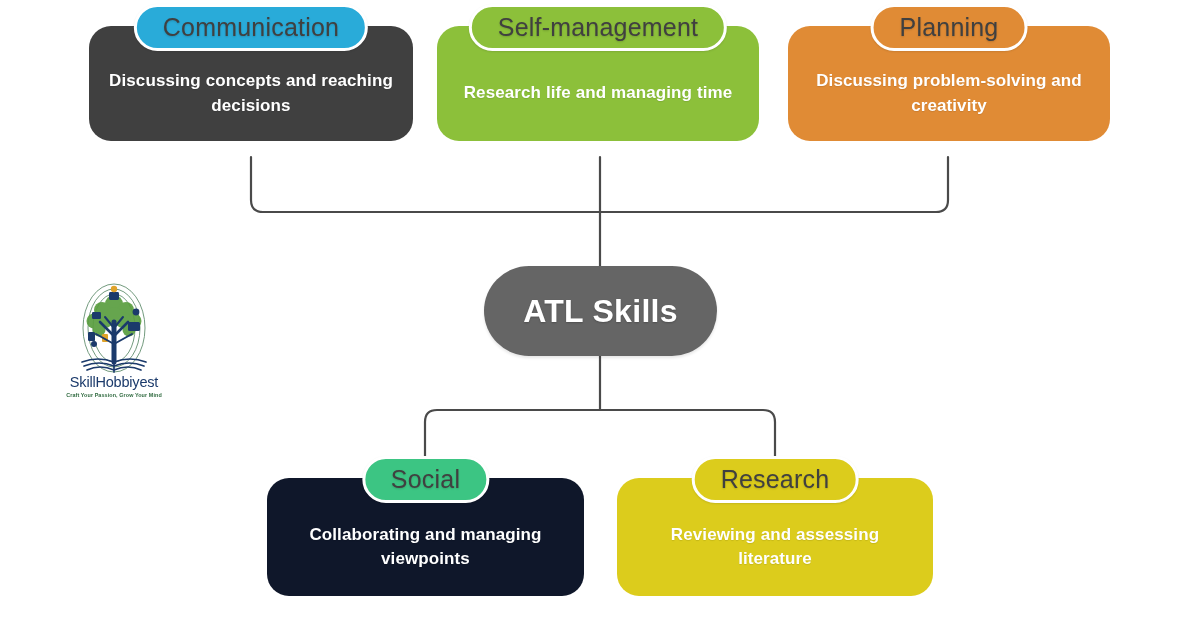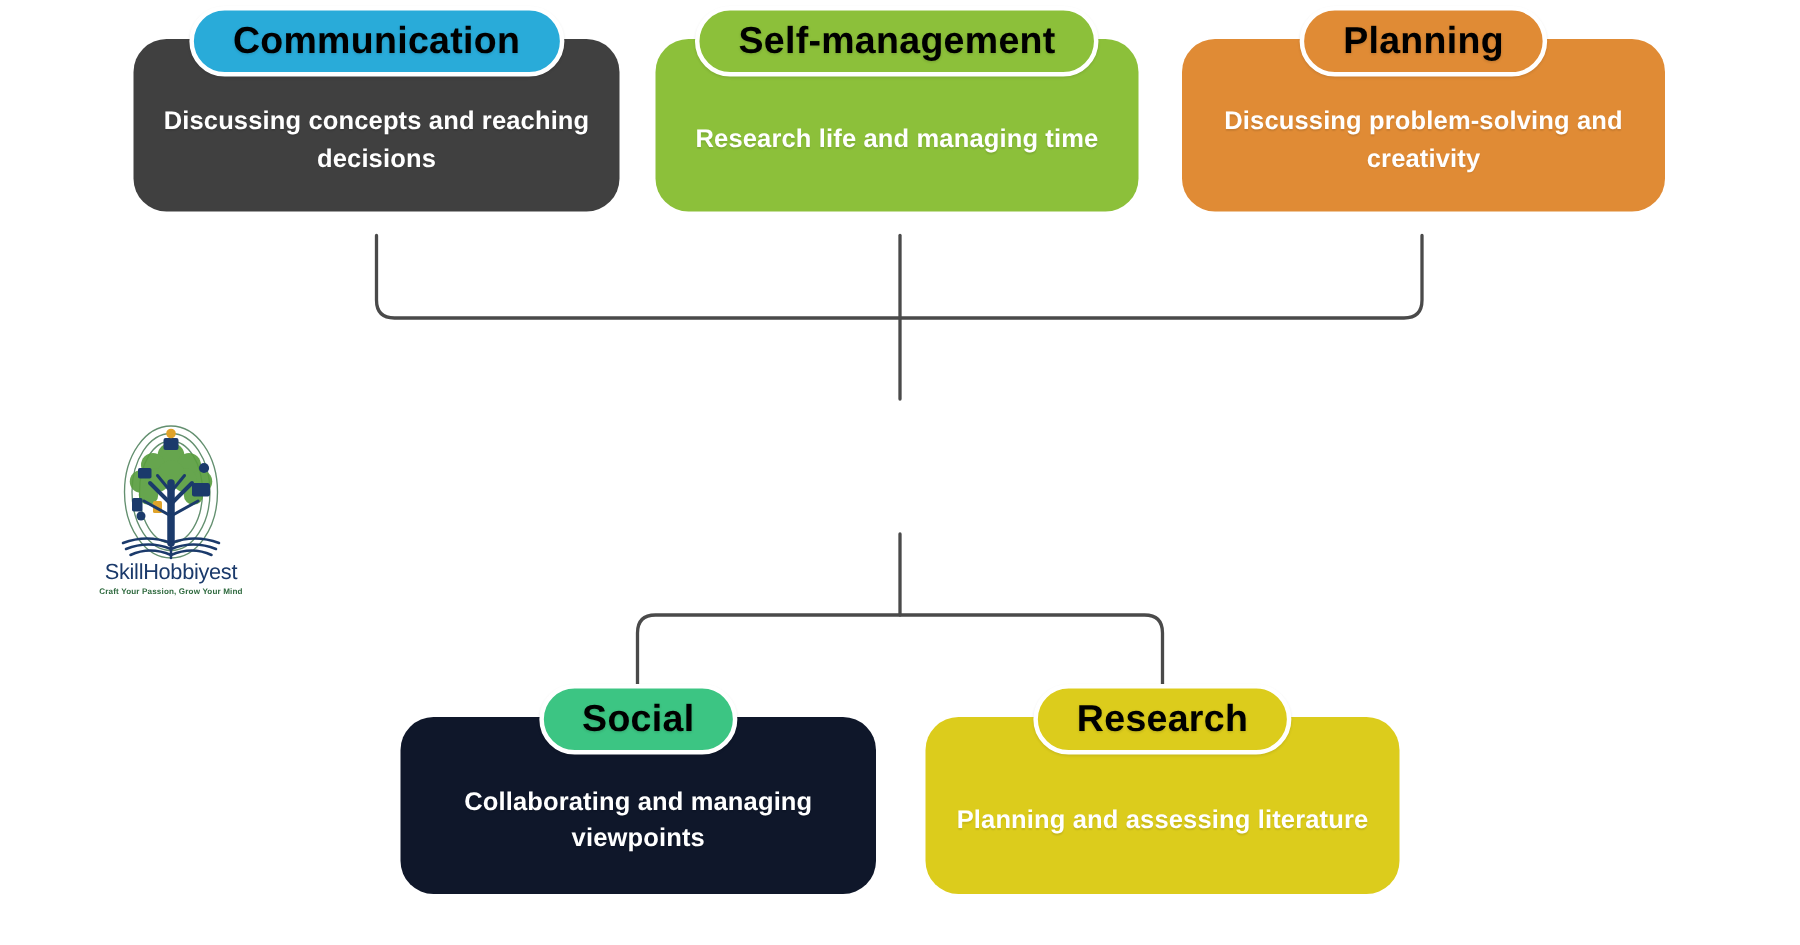--- a/index.html
+++ b/index.html
@@ -63,23 +63,23 @@
     transform: translateX(-50%);
     border: 3px solid #ffffff;
     border-radius: 26px;
     padding: 7px 26px 8px 26px;
     white-space: nowrap;
     z-index: 3;
     box-shadow: 0 1px 2px rgba(0,0,0,.10);
   }
 
   .node-title {
-    color: #000000;
+    color: #404040;
     font-size: 25px;
-    font-weight: 700;
+    font-weight: 400;
     letter-spacing: .2px;
     line-height: 1.05;
     text-shadow: 0 1px 2px rgba(0,0,0,.16);
   }
 
   
   .row-top .node-body { height: 115px; }
 
   #node-communication { left: 89px;  top: 4px;  width: 324px; }
   #node-selfmanagement { left: 437px; top: 4px;  width: 322px; }
@@ -189,33 +189,36 @@
 
   <div class="node row-top" id="node-thinking">
     <div class="node-body" style="background:#e08b35">
       <span class="node-desc">Discussing problem-solving and creativity</span>
     </div>
     <div class="node-title-pill" style="background:#e08b35">
       <span class="node-title">Planning</span>
     </div>
   </div>
 
+  <div id="node-atl">
+    <span class="atl-label">ATL Skills</span>
+  </div>
 
   <div class="node row-bottom" id="node-social">
     <div class="node-body" style="background:#0f172a">
       <span class="node-desc">Collaborating and managing viewpoints</span>
     </div>
     <div class="node-title-pill" style="background:#3cc583">
       <span class="node-title">Social</span>
     </div>
   </div>
 
   <div class="node row-bottom" id="node-research">
     <div class="node-body" style="background:#dccc1c">
-      <span class="node-desc">Planning and assessing literature</span>
+      <span class="node-desc">Reviewing and assessing literature</span>
     </div>
     <div class="node-title-pill" style="background:#dccc1c">
       <span class="node-title">Research</span>
     </div>
   </div>
 
   <div id="logo">
     <svg id="logo-mark" viewBox="0 0 112 100" aria-hidden="true">
 
       <g fill="none" stroke="#2f6a3f" stroke-width="0.9" opacity="0.75">

